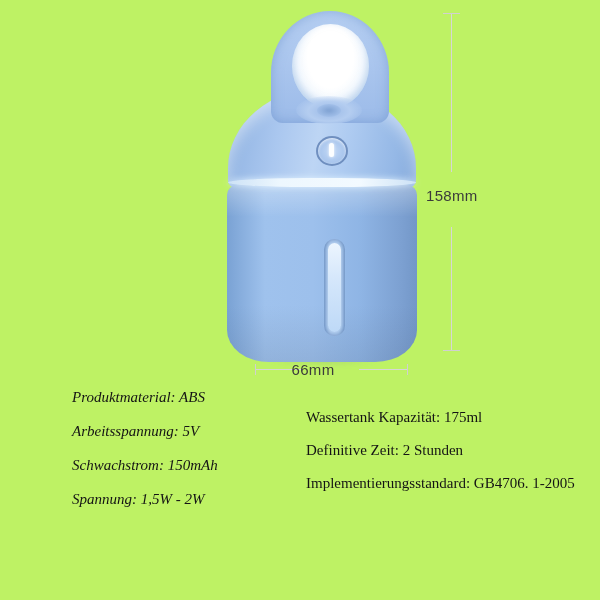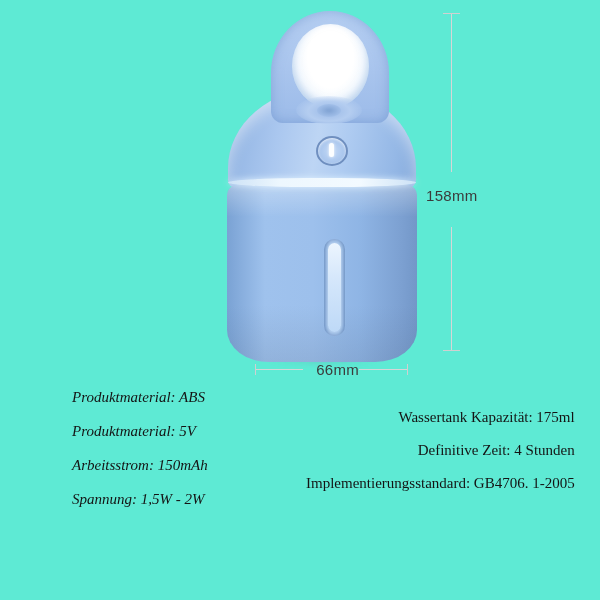--- a/index.html
+++ b/index.html
@@ -1,17 +1,17 @@
 <!DOCTYPE html>
 <html><head>
 <meta charset="utf-8">
 <style>
   html,body{margin:0;padding:0;background:#fff;}
   #canvas{
-    position:relative;width:600px;height:600px;background:#5eead4;overflow:hidden;
+    position:relative;width:600px;height:600px;background:#bef264;overflow:hidden;
     font-family:"Liberation Serif", serif;
   }
   
   .abs{position:absolute;}
   #bottle-shadow{
     left:248px;top:354px;width:150px;height:14px;border-radius:50%;
     background:radial-gradient(closest-side, rgba(110,130,155,0.20), rgba(110,130,155,0) 75%);
     filter:blur(2px);
   }
   #handle{
@@ -94,27 +94,27 @@
   }
   #v-tick-top{left:443px;top:13px;width:17px;height:1px;background:#d0d0d0;}
   #v-seg-1{left:451px;top:14px;width:1px;height:158px;}
   #v-seg-2{left:451px;top:227px;width:1px;height:123px;}
   #v-tick-bottom{left:443px;top:350px;width:17px;height:1px;background:#d0d0d0;}
   #height-label{left:426px;top:187px;}
   #h-tick-left{left:255px;top:364px;width:1px;height:11px;background:#d0d0d0;}
   #h-seg-1{left:256px;top:369px;width:47px;height:1px;}
   #h-seg-2{left:359px;top:369px;width:48px;height:1px;}
   #h-tick-right{left:407px;top:364px;width:1px;height:11px;background:#d0d0d0;}
-  #width-label{left:301px;top:361px;width:58px;text-align:right;}
+  #width-label{left:284px;top:361px;width:58px;text-align:center;}
   
   .spec-col{color:#141414;font-size:15px;z-index:2;}
   .spec-col .spec{line-height:34px;white-space:nowrap;}
   #specs-left{left:72px;top:380px;font-style:italic;}
   #specs-right{left:306px;top:401px;}
-  #specs-right .spec{line-height:33px;text-align:right;}
+  #specs-right .spec{line-height:33px;}
 </style>
 </head>
 <body>
 
 <div id="canvas">
 
   <div class="abs" id="bottle-shadow"></div>
   <div class="abs" id="dome"></div>
   <div class="abs" id="body-shell"></div>
   <div class="abs" id="body-shade"></div>
@@ -135,24 +135,24 @@
   <div class="abs" id="v-tick-bottom"></div>
 
   <div class="abs" id="h-tick-left"></div>
   <div class="abs dim-line" id="h-seg-1"></div>
   <div class="abs dim-label" id="width-label">66mm</div>
   <div class="abs dim-line" id="h-seg-2"></div>
   <div class="abs" id="h-tick-right"></div>
 
   <div class="abs spec-col" id="specs-left">
     <div class="spec">Produktmaterial: ABS</div>
-    <div class="spec">Produktmaterial: 5V</div>
-    <div class="spec">Arbeitsstrom: 150mAh</div>
+    <div class="spec">Arbeitsspannung: 5V</div>
+    <div class="spec">Schwachstrom: 150mAh</div>
     <div class="spec">Spannung: 1,5W - 2W</div>
   </div>
 
   <div class="abs spec-col" id="specs-right">
     <div class="spec">Wassertank Kapazität: 175ml</div>
-    <div class="spec">Definitive Zeit: 4 Stunden</div>
+    <div class="spec">Definitive Zeit: 2 Stunden</div>
     <div class="spec">Implementierungsstandard: GB4706. 1-2005</div>
   </div>
 
 </div>
 
 </body></html>

